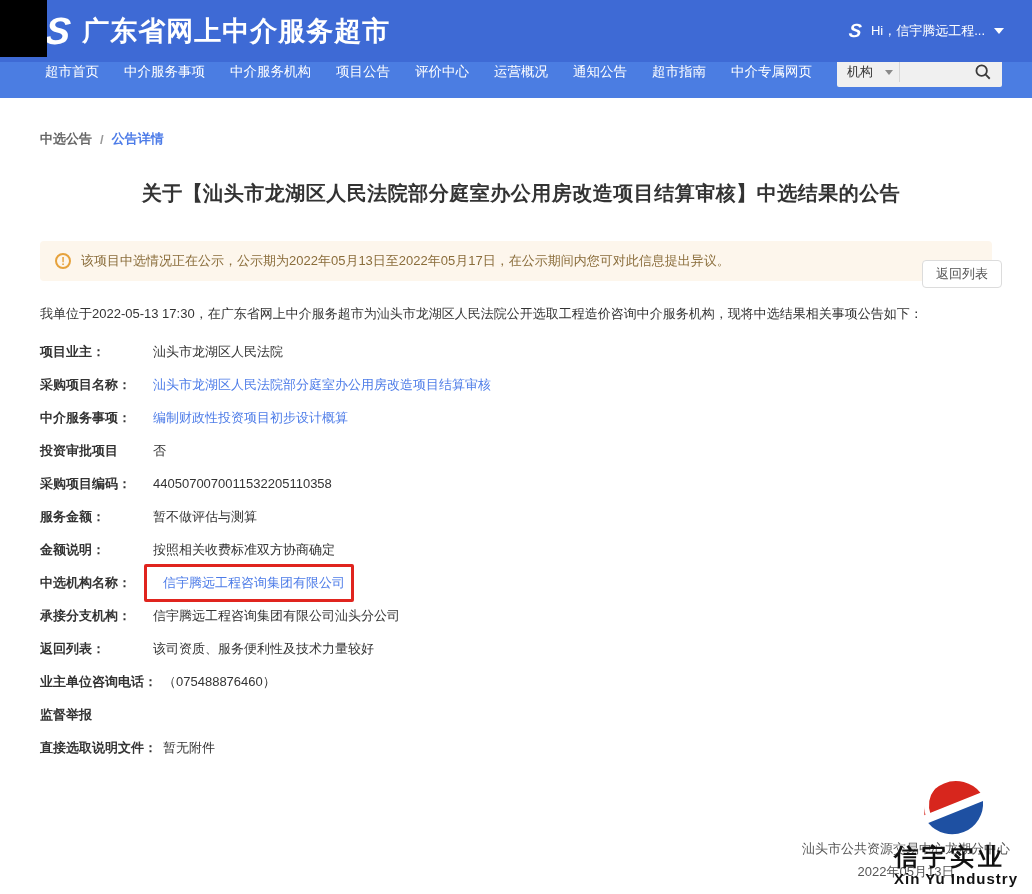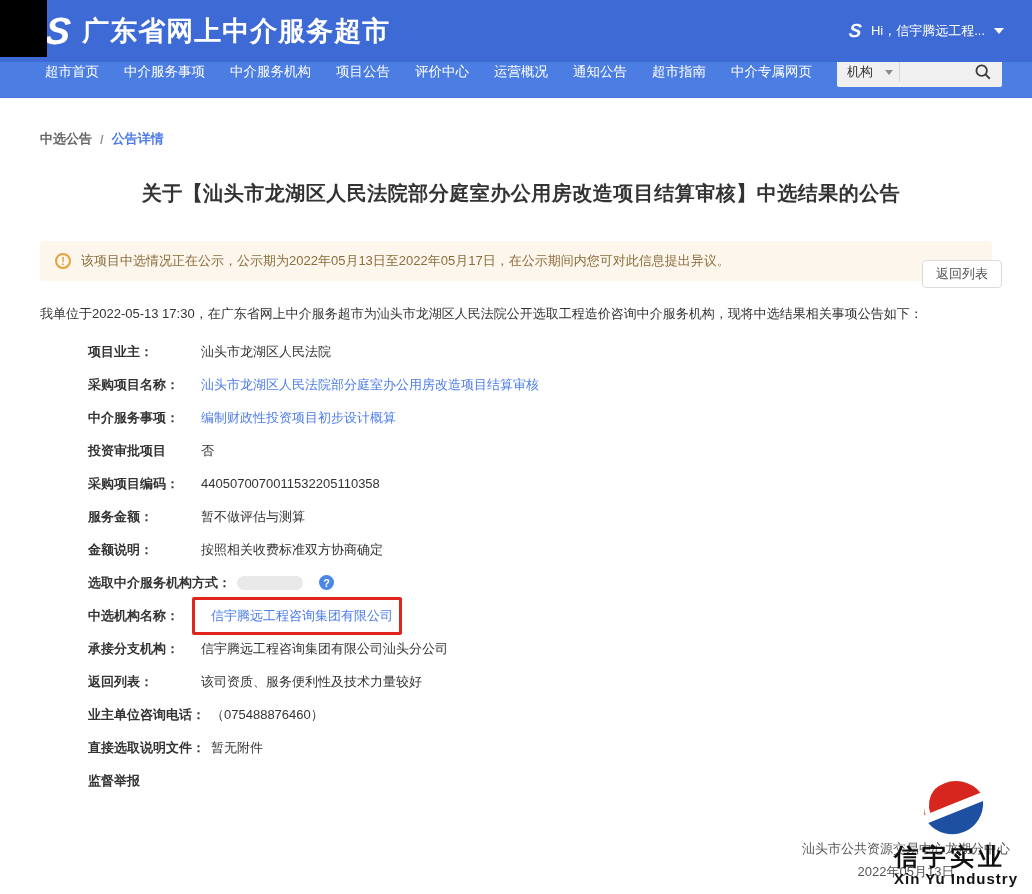--- a/index.html
+++ b/index.html
@@ -34,21 +34,21 @@
   .back-button { position:absolute; top:130px; right:30px; width:80px; height:28px; background:#fff; border:1px solid #dcdcdc; border-radius:4px; color:#555; font-size:13px; cursor:pointer; }
 
   .page-title { margin-top:32px; text-align:center; font-size:20px; font-weight:bold; color:#333; letter-spacing:0.5px; }
 
   .alert { display:flex; align-items:center; background:#fdf6ec; border-radius:4px; height:40px; padding:0 15px; margin:34px 10px 0 0; }
   .warn-icon { width:16px; height:16px; border:2px solid #e6a23c; border-radius:50%; color:#e6a23c; font-weight:bold; font-size:11px; line-height:1; display:flex; align-items:center; justify-content:center; margin-right:10px; flex-shrink:0; }
   .alert-text { font-size:13px; color:#8a6d3b; }
 
   .intro { margin-top:24px; font-size:13px; color:#333; }
 
-  .field-list { margin-top:12px;margin-left:48px; }
+  .field-list { margin-top:12px; }
   .field-row { height:33px; display:flex; align-items:center; font-size:13px; color:#333; }
   .field-label { font-weight:bold; min-width:113px; flex-shrink:0; white-space:nowrap; padding-right:6px; }
   .field-link { color:#4d7ce8; text-decoration:none; cursor:pointer; }
   .redacted { width:66px; height:14px; background:#e9e9e9; border-radius:7px; filter:blur(0.6px); }
   .qmark { width:15px; height:15px; border-radius:50%; background:#4a86e8; color:#fff; font-size:11px; font-weight:bold; display:inline-flex; align-items:center; justify-content:center; margin-left:16px; cursor:pointer; flex-shrink:0; }
   .red-annotation { display:inline-flex; align-items:center; border:3px solid #e0241e; border-radius:2px; padding:7px 6px 7px 16px; margin-left:-9px; }
 
   
   .signature-block { position:absolute; right:18px; top:840px; width:216px; text-align:center; font-size:13px; color:#555; z-index:1; }
   .signature-block .sig-date { margin-top:5px; }
@@ -142,48 +142,43 @@
         </div>
         <div class="field-row">
           <span class="field-label">服务金额：</span>
           <span class="field-value">暂不做评估与测算</span>
         </div>
         <div class="field-row">
           <span class="field-label">金额说明：</span>
           <span class="field-value">按照相关收费标准双方协商确定</span>
         </div>
         <div class="field-row">
-          <span class="field-label">选取中介服务机构方式：</span>
-          <span class="redacted"></span>
-          <span class="qmark">?</span>
-        </div>
-        <div class="field-row">
           <span class="field-label">中选机构名称：</span>
           <span class="red-annotation">
             <a class="field-link">信宇腾远工程咨询集团有限公司</a>
           </span>
         </div>
         <div class="field-row">
           <span class="field-label">承接分支机构：</span>
           <span class="field-value">信宇腾远工程咨询集团有限公司汕头分公司</span>
         </div>
         <div class="field-row">
           <span class="field-label">返回列表：</span>
           <span class="field-value">该司资质、服务便利性及技术力量较好</span>
         </div>
         <div class="field-row">
           <span class="field-label">业主单位咨询电话：</span>
           <span class="field-value">（075488876460）</span>
         </div>
         <div class="field-row">
+          <span class="field-label">监督举报</span>
+        </div>
+        <div class="field-row">
           <span class="field-label">直接选取说明文件：</span>
           <span class="field-value">暂无附件</span>
-        </div>
-        <div class="field-row">
-          <span class="field-label">监督举报</span>
         </div>
       </div>
   </div>
 
   <div class="signature-block">
     <div>汕头市公共资源交易中心龙湖分中心</div>
     <div class="sig-date">2022年05月13日</div>
   </div>
 
   <div class="watermark">

